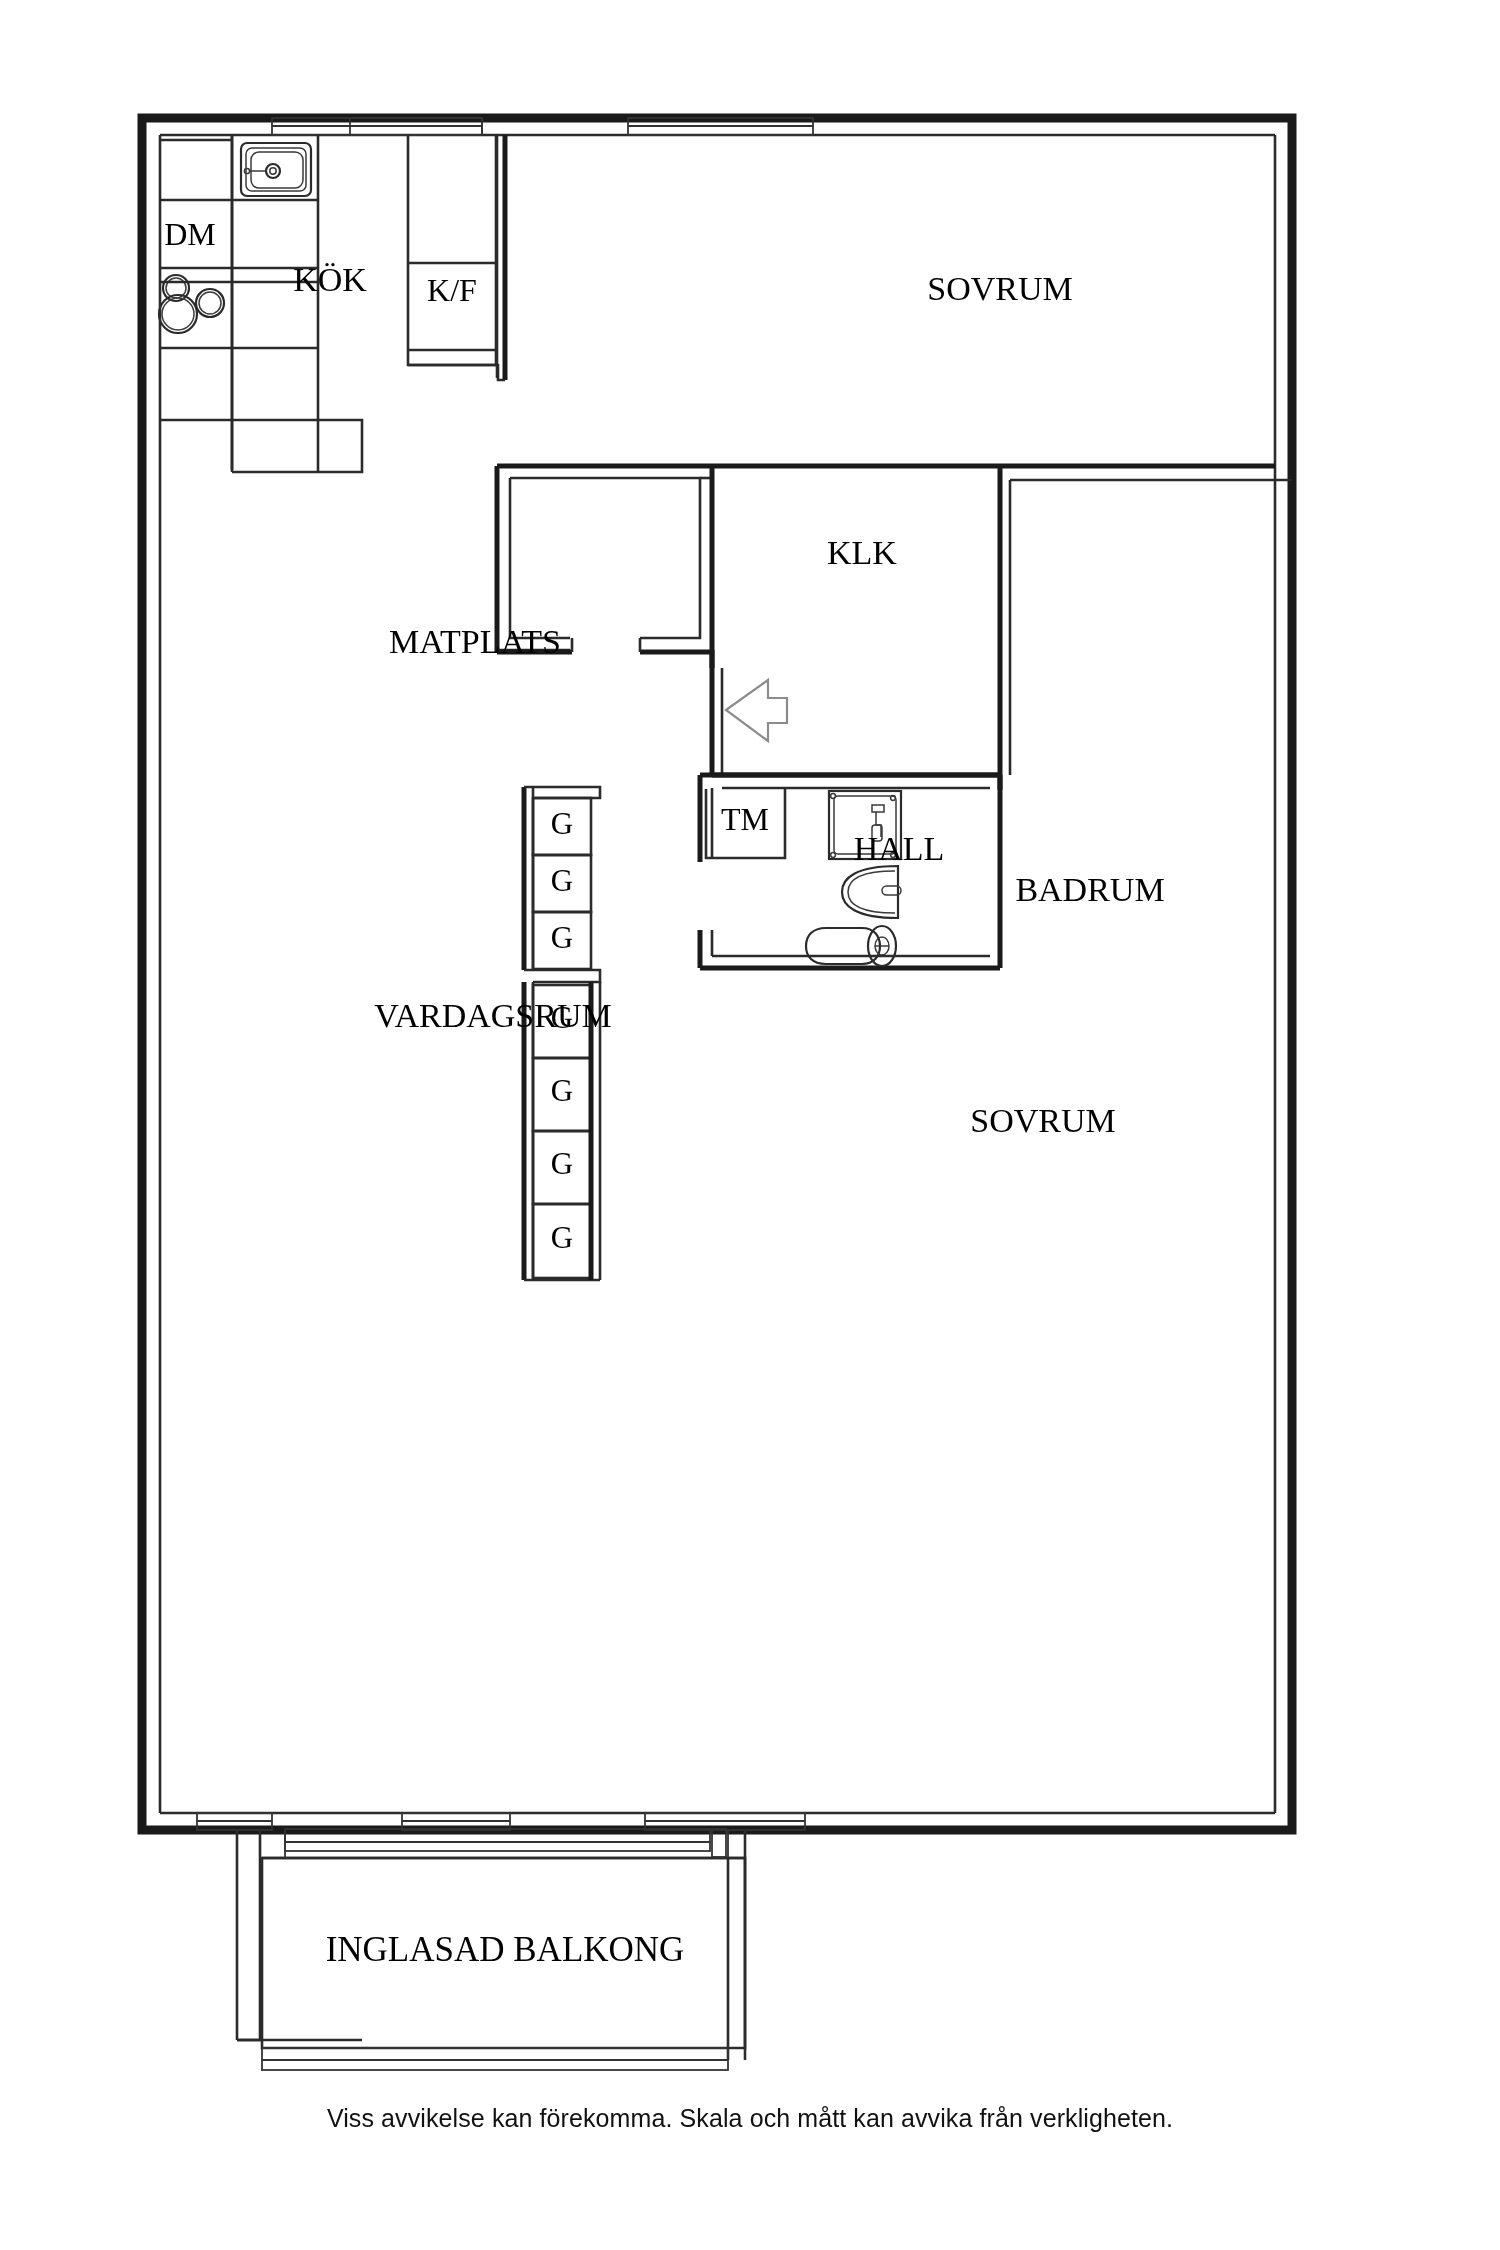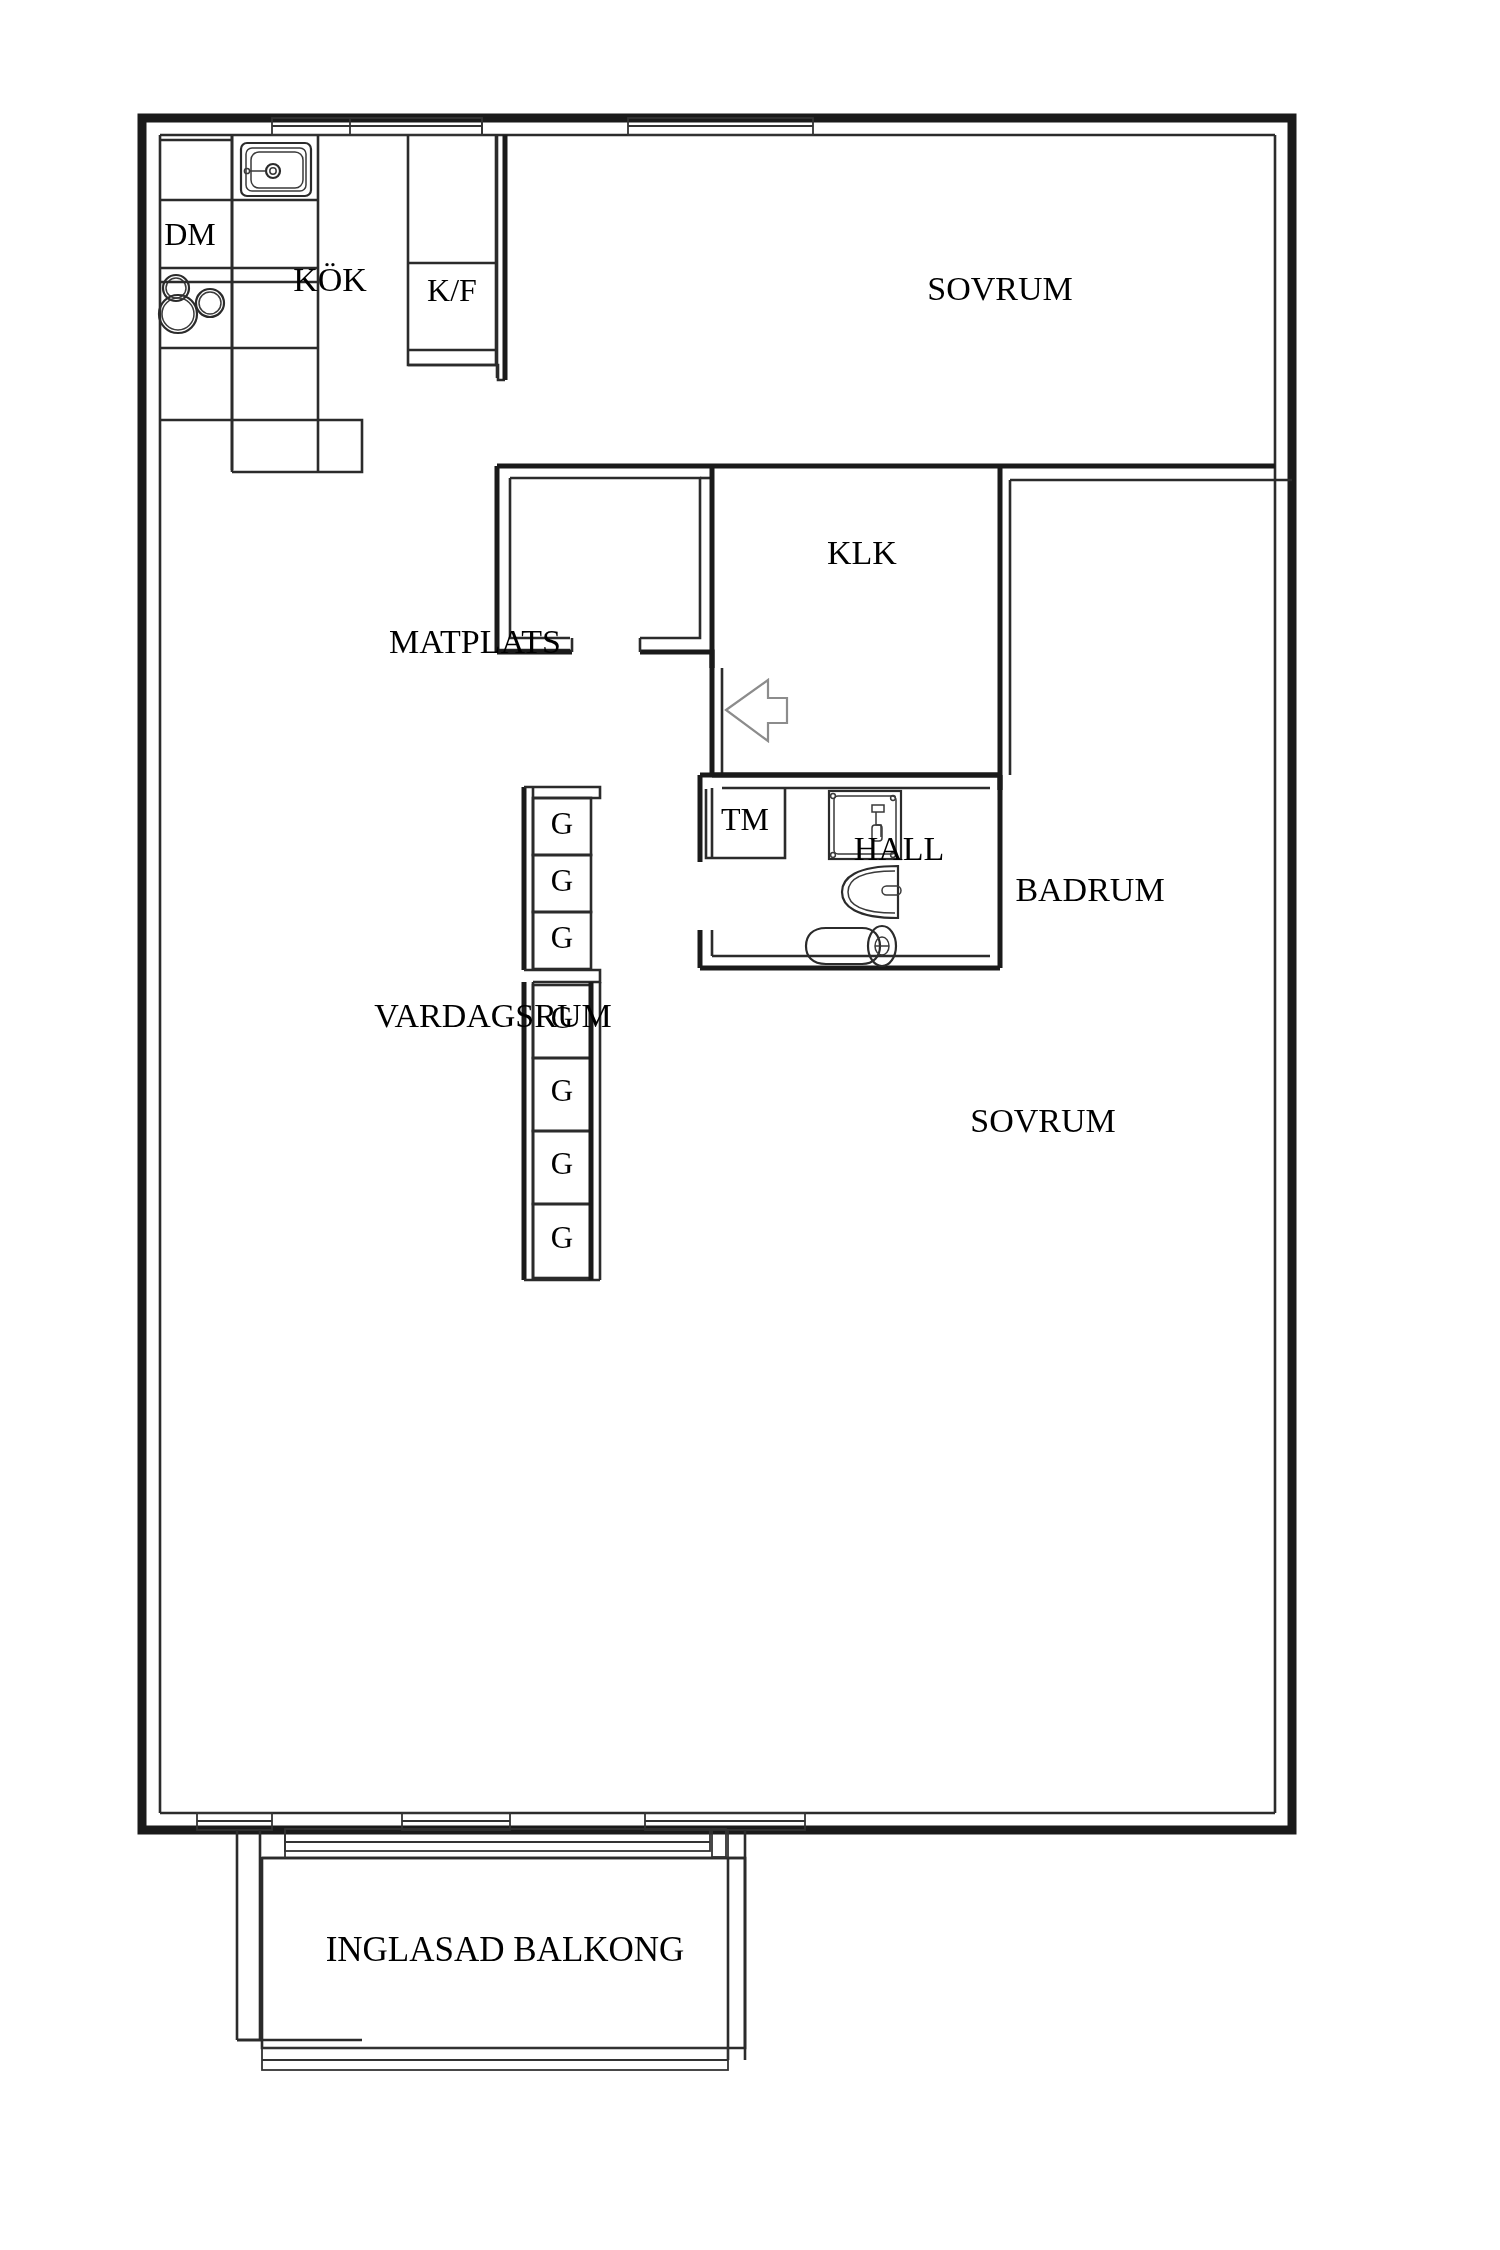--- a/index.html
+++ b/index.html
@@ -339,14 +339,15 @@
       <text class="closet-label" x="562" y="884">G</text>
       <text class="closet-label" x="562" y="941">G</text>
       <text class="closet-label" x="562" y="1021">G</text>
       <text class="closet-label" x="562" y="1094">G</text>
       <text class="closet-label" x="562" y="1167">G</text>
       <text class="closet-label" x="562" y="1241">G</text>
     </g>
 
   </svg>
 
+  <div class="disclaimer">Viss avvikelse kan förekomma. Skala och mått kan avvika från verkligheten.</div>
 
 </div>
 
 </body></html>

